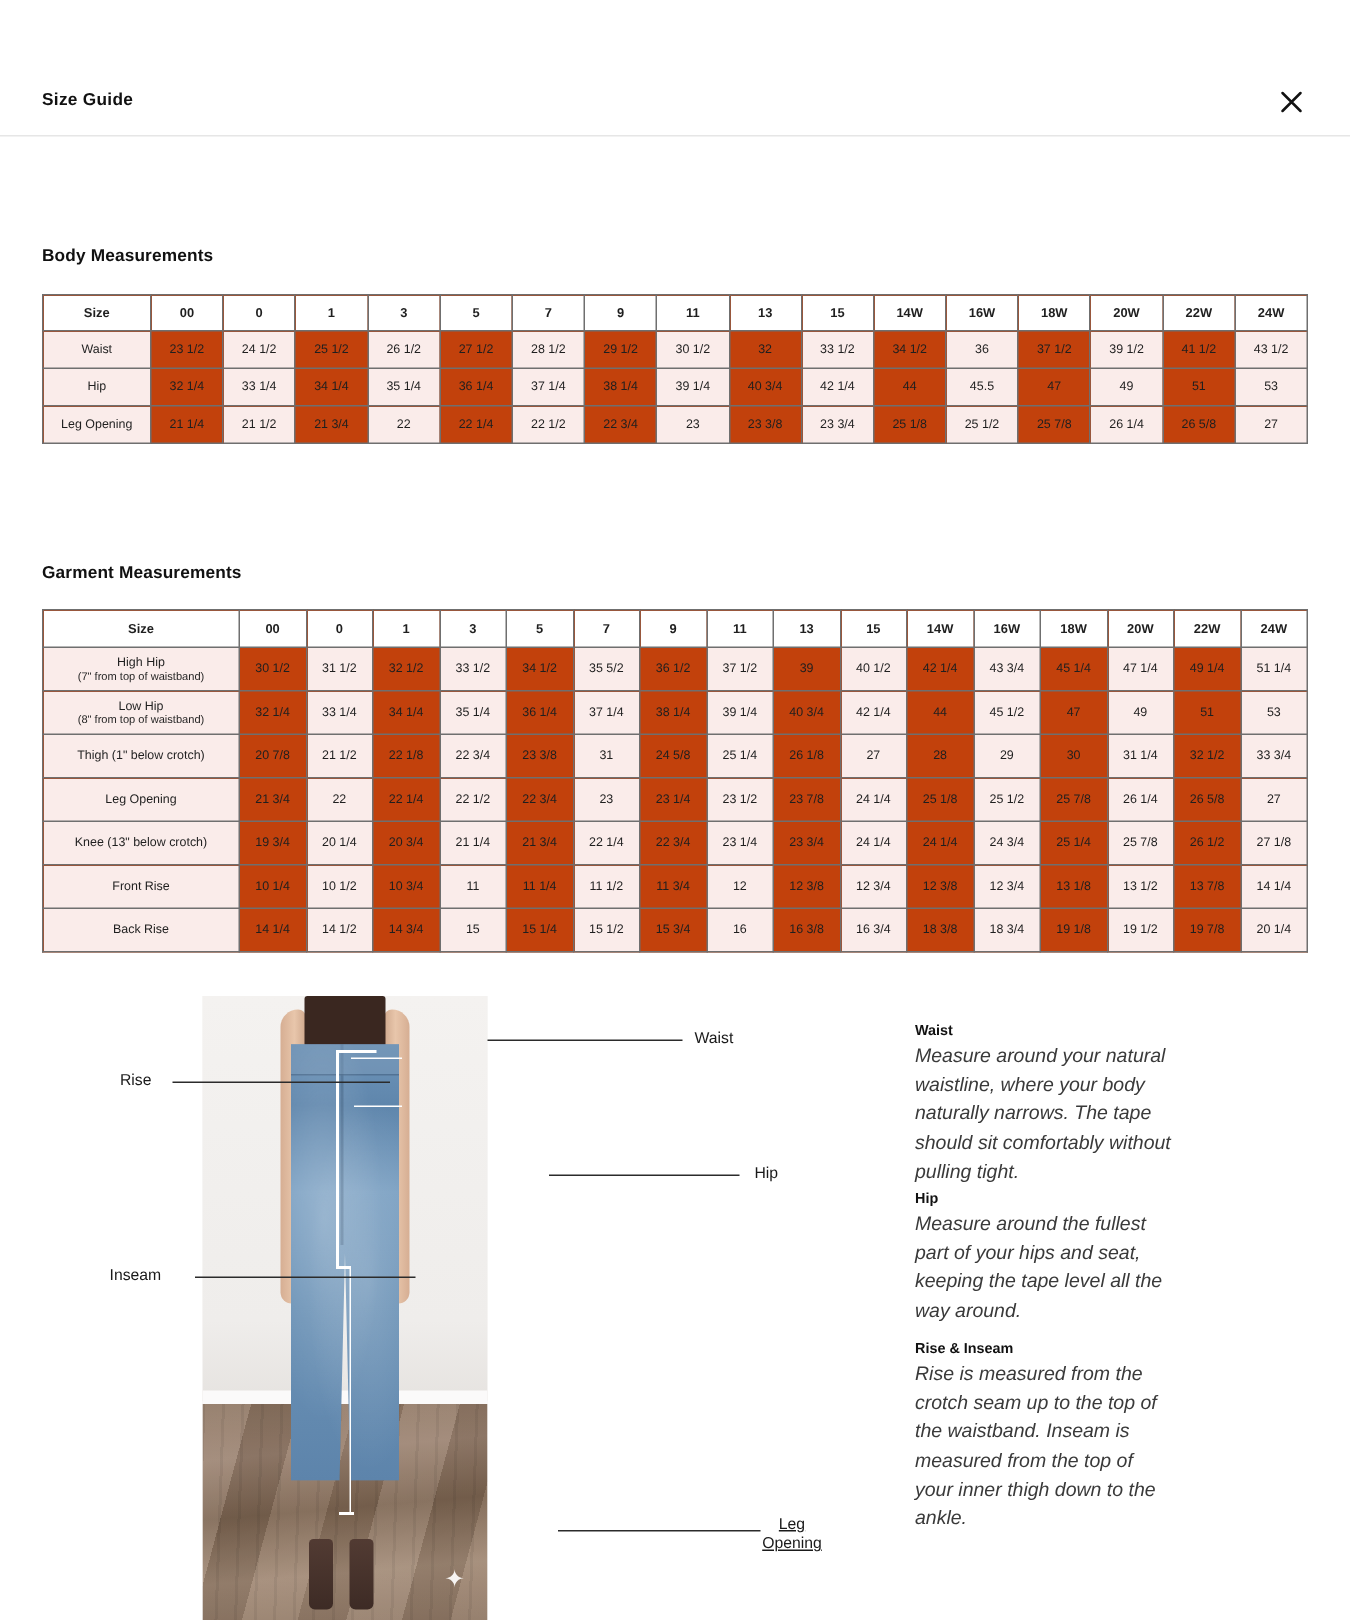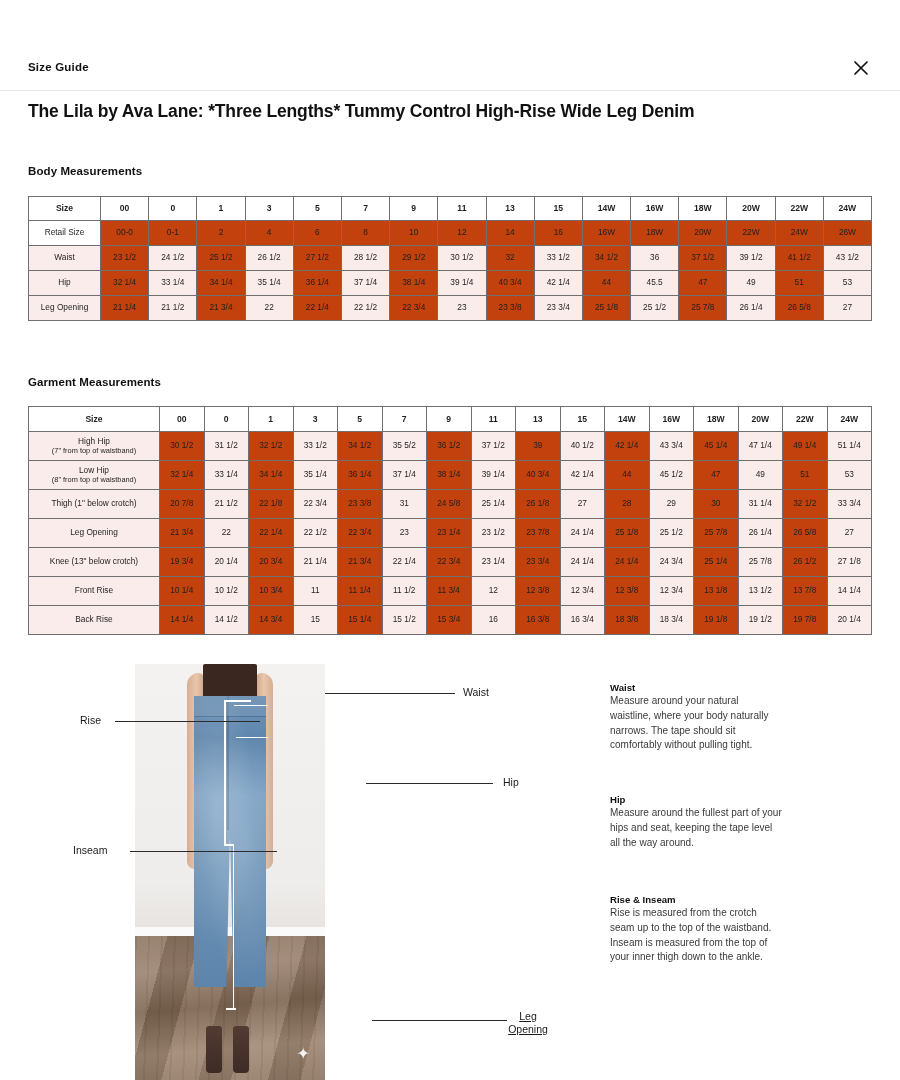--- a/index.html
+++ b/index.html
@@ -151,37 +151,36 @@
   .m-hip-h { left: 53%; top: 17%; width: 17%; height: 1.4px; }
 
   
   .callout { position: absolute; font-size: 10.5px; color: #1a1a1a; line-height: 1.25; }
   .lead { position: absolute; height: 1px; background: #2b2b2b; }
 
   
   .desc-col { position: absolute; left: 610px; width: 175px; }
   .desc-block { position: absolute; width: 172px; }
   .desc-h { font-size: 9.6px; font-weight: bold; color: #111; margin-bottom: 1px; }
-  .desc-p { font-size: 10px; color: #3a3a3a; line-height: 1.48; }
+  .desc-p { font-size: 13px; color: #3a3a3a; line-height: 1.48; font-style: italic; }
 </style>
 </head>
 <body>
 
 <div class="modal">
 
   <div class="header">
     <div class="header-title">Size Guide</div>
     <div class="close-btn">
       <svg width="16" height="16" viewBox="0 0 16 16" aria-hidden="true">
         <path d="M2 2 L14 14 M14 2 L2 14" stroke="#111" stroke-width="1.7" fill="none" stroke-linecap="round"></path>
       </svg>
     </div>
   </div>
 
-  <div class="product-title">The Lila by Ava Lane: *Three Lengths* Tummy Control High-Rise Wide Leg Denim</div>
 
   <div class="section-label" id="body-label">Body Measurements</div>
   <div class="tbl-wrap" id="body-table-wrap">
     <table class="size-table" id="body-table">
       <colgroup id="body-colgroup">
           <col class="lbl">
           <col>
           <col>
           <col>
           <col>
@@ -214,39 +213,20 @@
             <th>14W</th>
             <th>16W</th>
             <th>18W</th>
             <th>20W</th>
             <th>22W</th>
             <th>24W</th>
           </tr>
         </thead>
       <tbody id="body-body">
           <tr>
-            <td class="rowlabel plain">Retail Size</td>
-            <td>00-0</td>
-            <td>0-1</td>
-            <td>2</td>
-            <td>4</td>
-            <td>6</td>
-            <td>8</td>
-            <td>10</td>
-            <td>12</td>
-            <td>14</td>
-            <td>16</td>
-            <td>16W</td>
-            <td>18W</td>
-            <td>20W</td>
-            <td>22W</td>
-            <td>24W</td>
-            <td>26W</td>
-          </tr>
-          <tr>
             <td class="rowlabel">Waist</td>
             <td>23 1/2</td>
             <td class="shade">24 1/2</td>
             <td>25 1/2</td>
             <td class="shade">26 1/2</td>
             <td>27 1/2</td>
             <td class="shade">28 1/2</td>
             <td>29 1/2</td>
             <td class="shade">30 1/2</td>
             <td>32</td>

